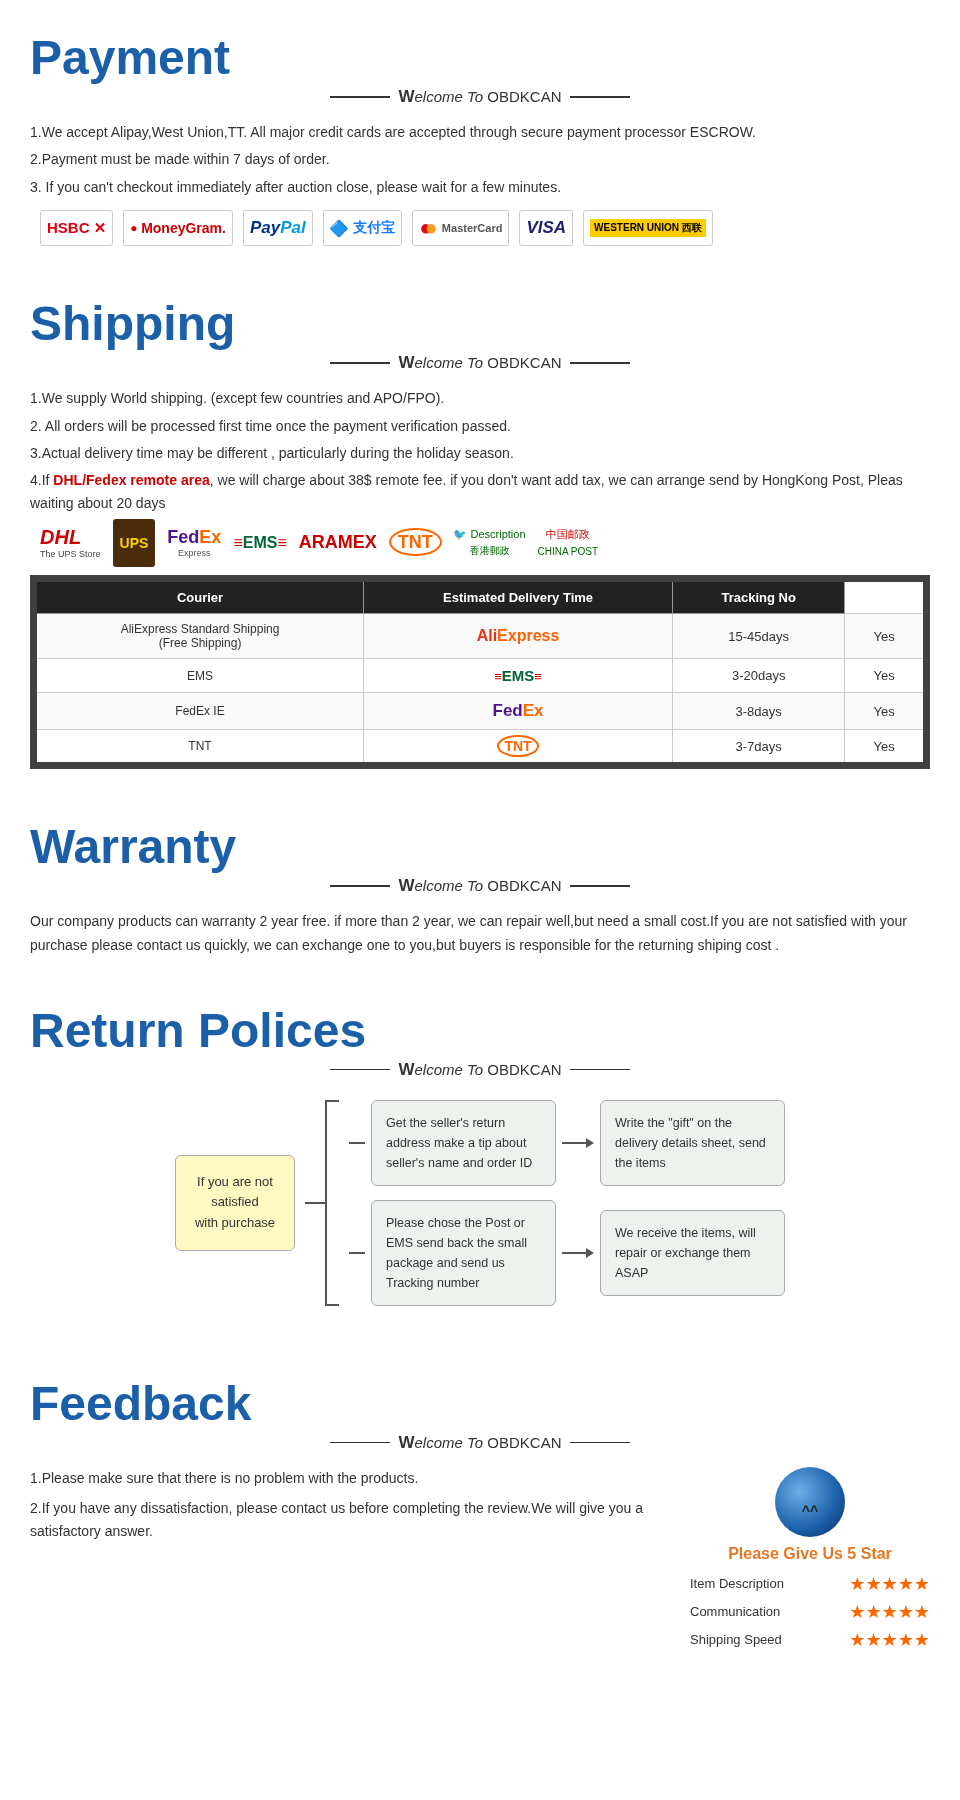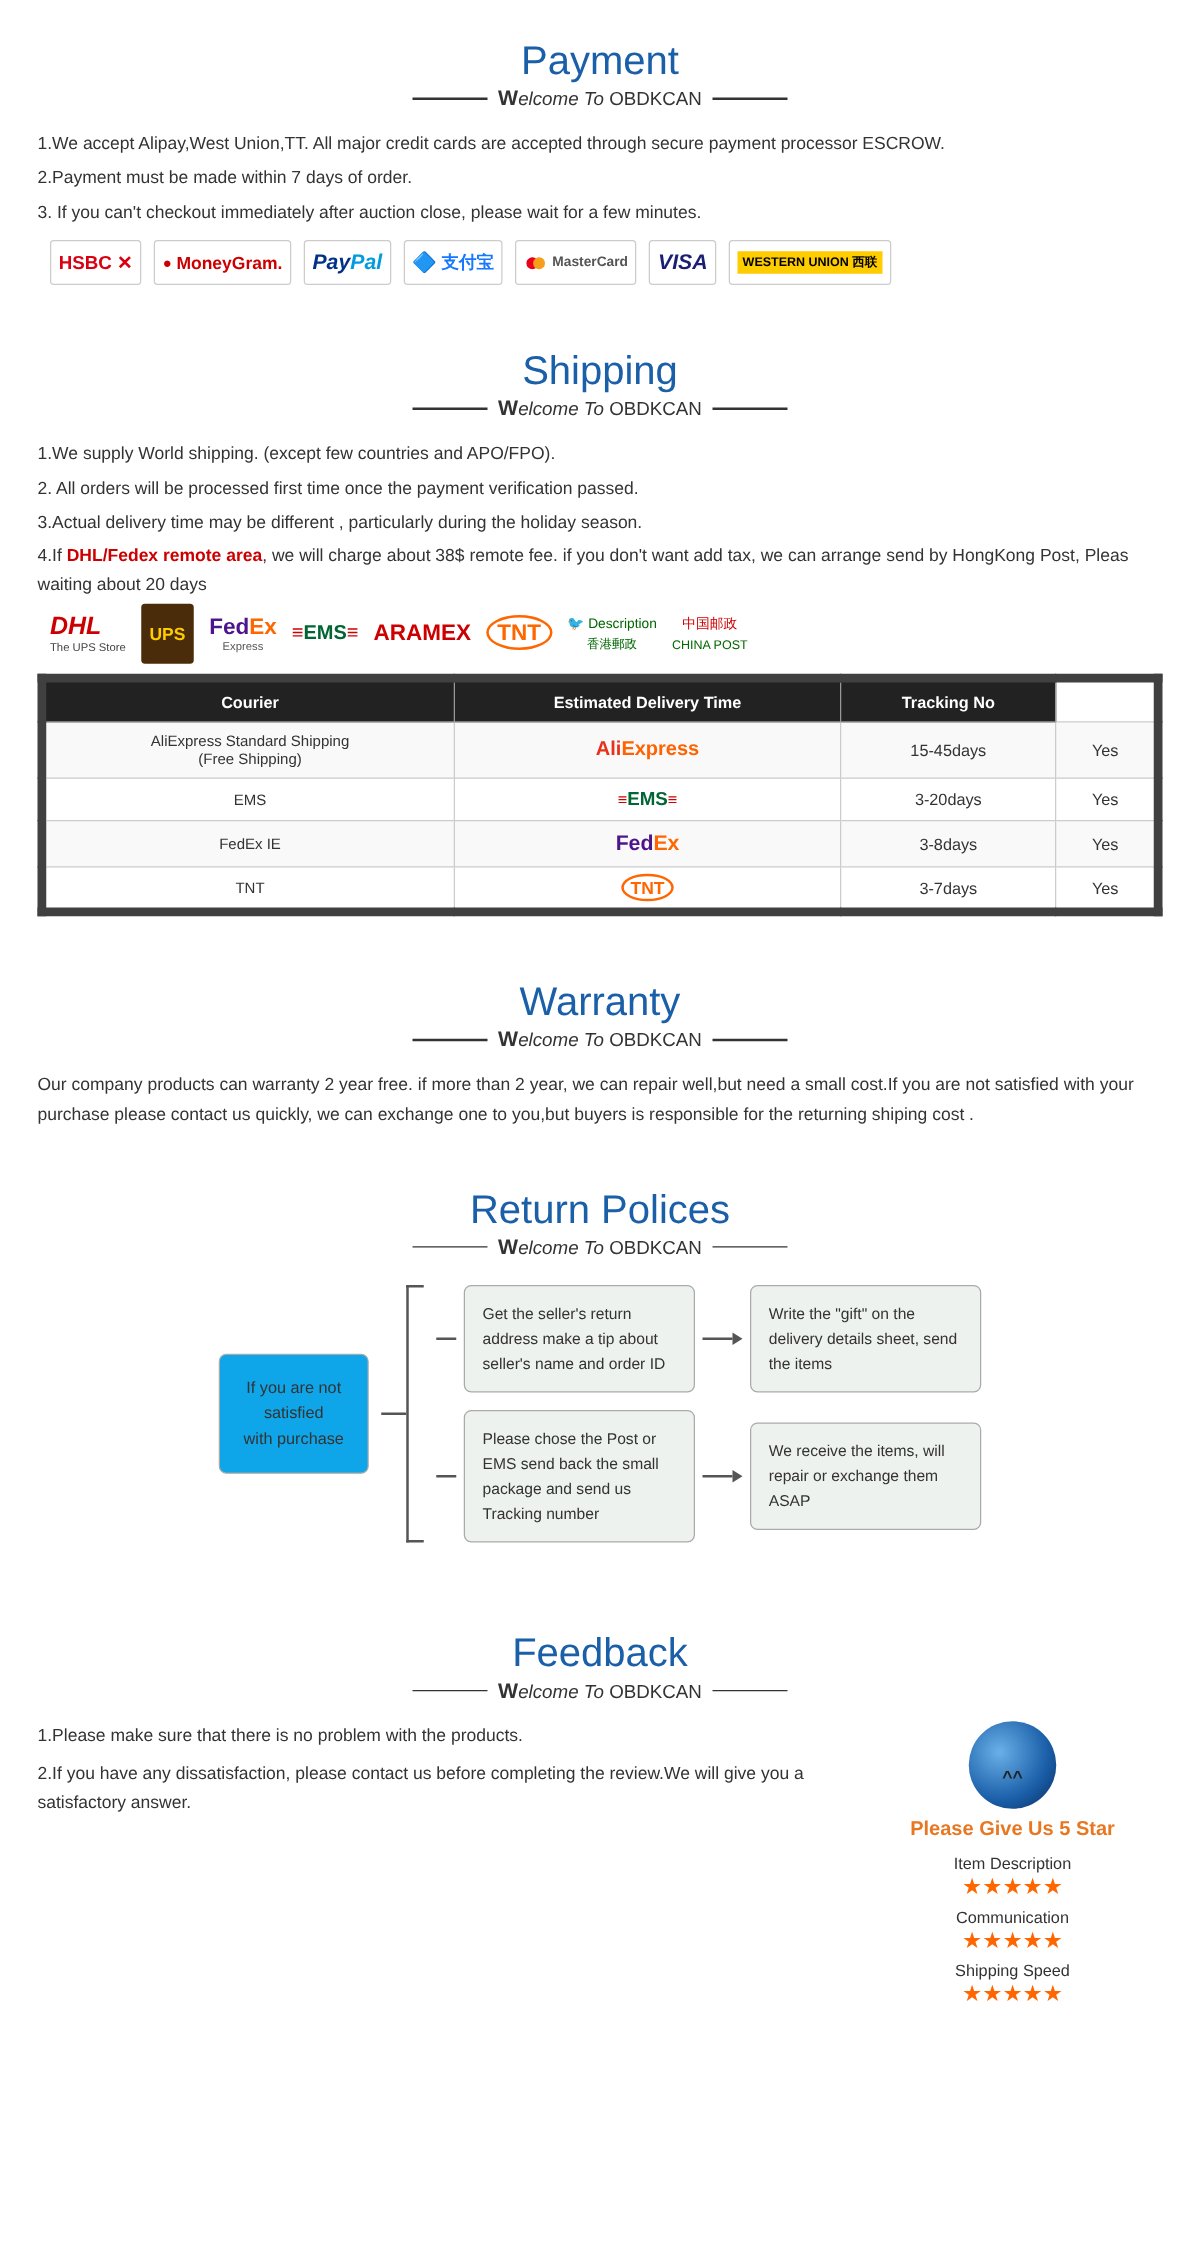--- a/index.html
+++ b/index.html
@@ -6,23 +6,22 @@
     body {
       width: 960px;
       font-family: Arial, sans-serif;
       font-size: 14px;
       color: #333;
       background: #fff;
     }
 
     
     .section-title {
-      text-align: center;
-      font-size: 32px;
-      font-weight: normal;
+      font-size: 48px;
+      font-weight: bold;
       color: #1a5fa8;
       font-family: Arial, sans-serif;
       margin-top: 20px;
       margin-bottom: 2px;
     }
     .section-subtitle {
       text-align: center;
       font-size: 15px;
       color: #333;
       margin-bottom: 14px;
@@ -146,21 +145,20 @@
       font-size: 16px;
       font-weight: bold;
       margin-bottom: 10px;
     }
     .rating-row {
       display: flex;
       align-items: center;
       justify-content: space-between;
       margin-bottom: 6px;
       font-size: 13px;
-      flex-direction: column;
     }
     .stars {
       color: #ff6600;
       font-size: 18px;
     }
 
     
     .blue-ball {
       width: 70px;
       height: 70px;
@@ -241,21 +239,21 @@
 
     .flow-wrapper {
       display: flex;
       align-items: center;
       justify-content: center;
       gap: 10px;
       margin: 20px 0;
     }
 
     .flow-left-box {
-      background: #0ea5e9;
+      background: #fef9c3;
       border: 1px solid #aaa;
       border-radius: 6px;
       padding: 16px 14px;
       text-align: center;
       font-size: 13px;
       line-height: 1.6;
       width: 120px;
     }
 
     .flow-item-box {

